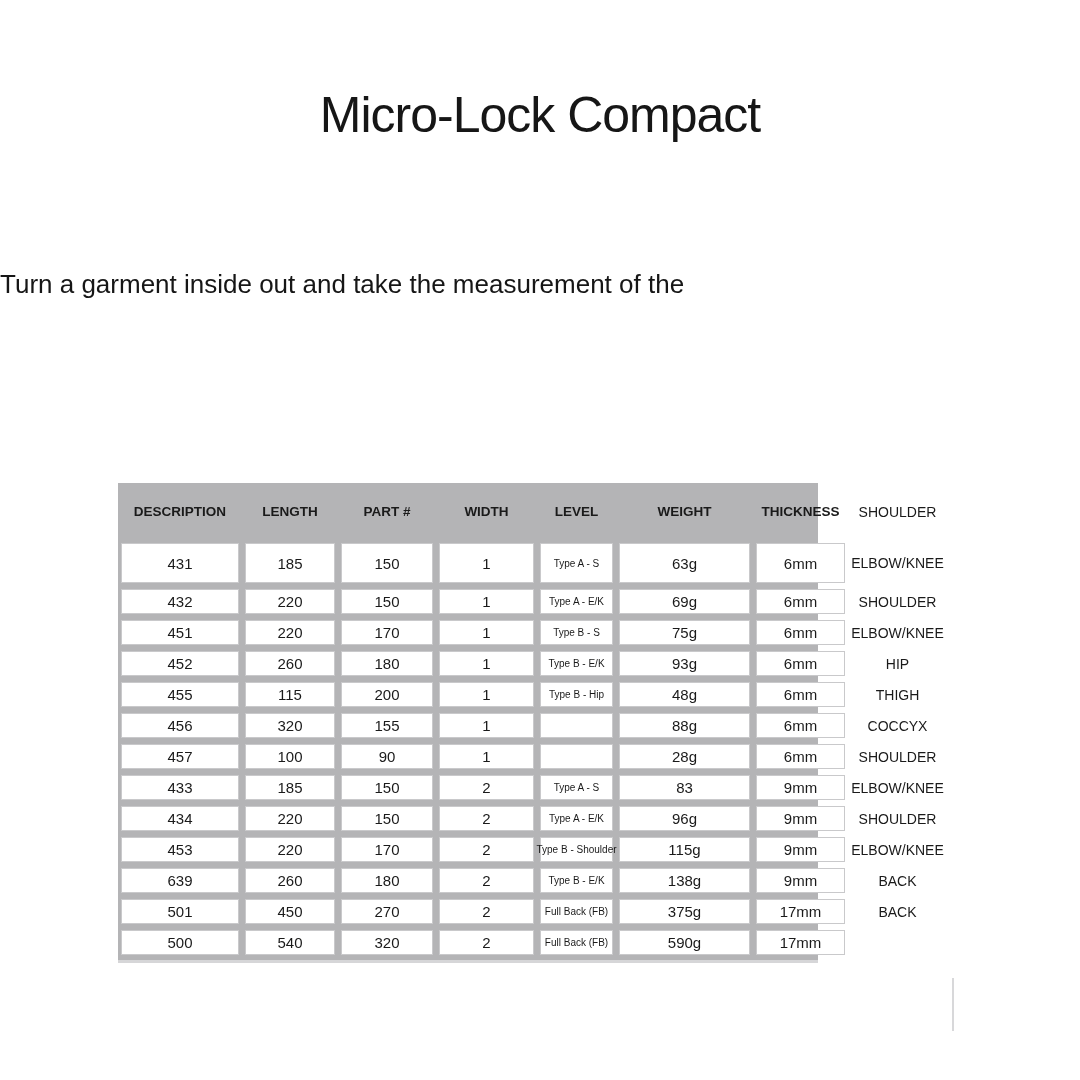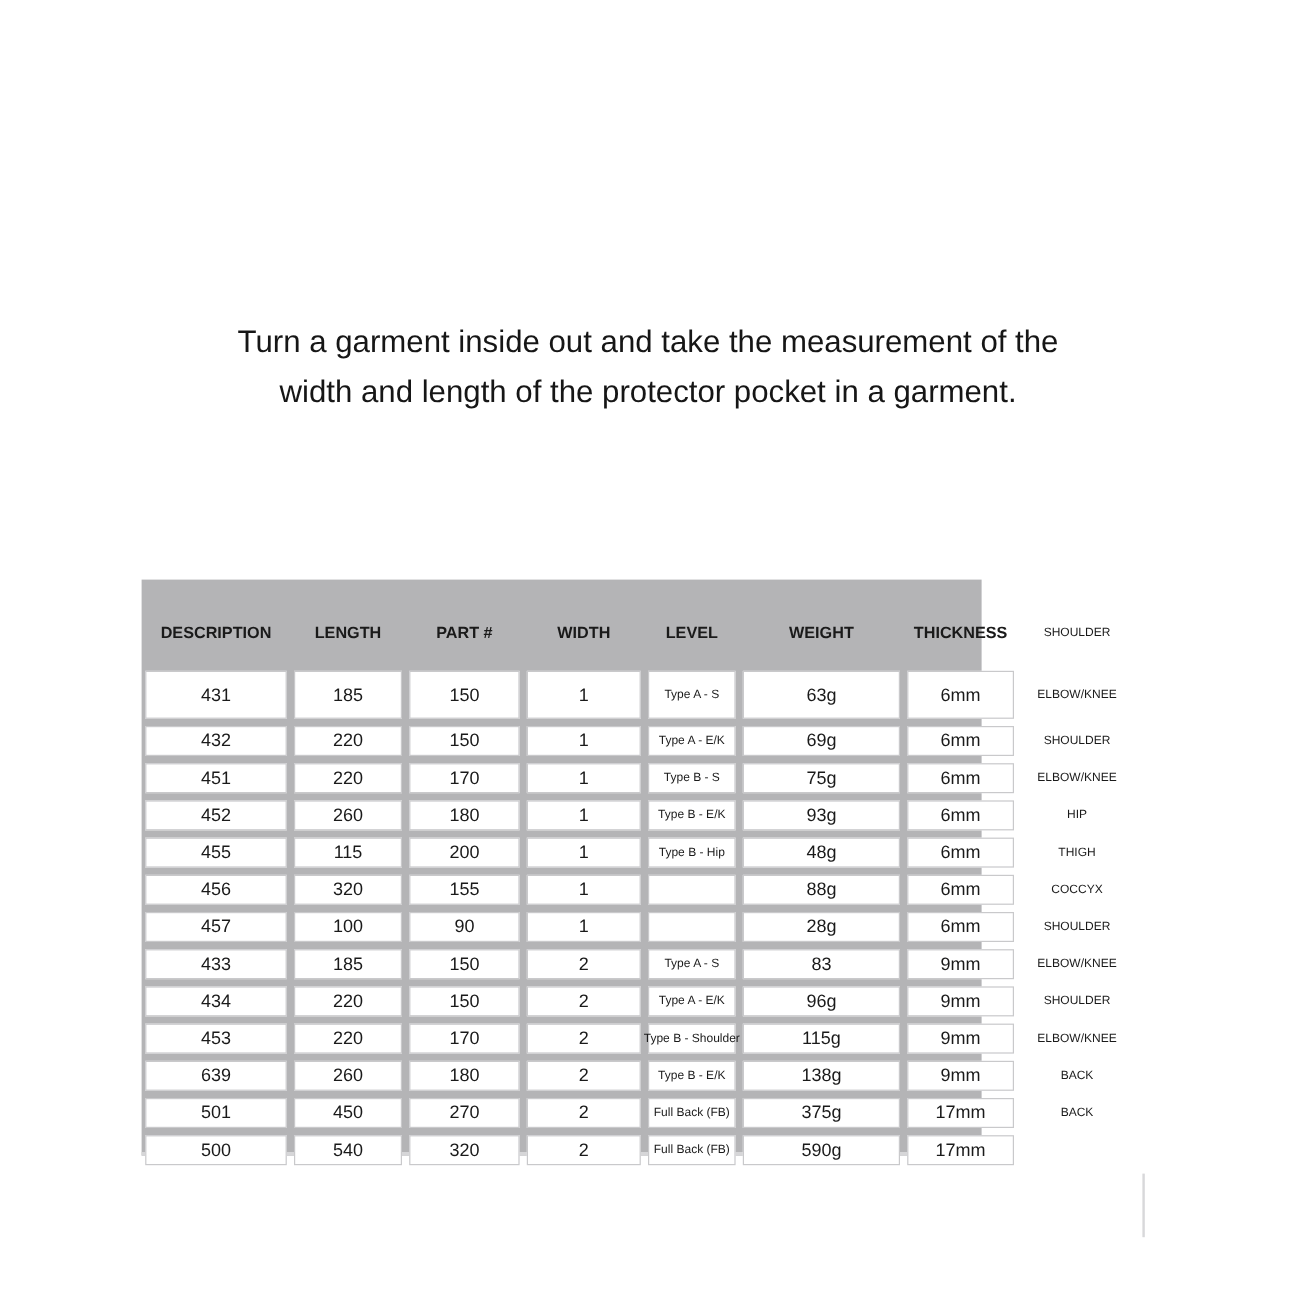--- a/index.html
+++ b/index.html
@@ -15,34 +15,34 @@
   .titles {
     position:absolute; top:84px; left:0; width:100%;
     text-align:center;
     font-size:50px; line-height:62px;
     letter-spacing:-1px;
     font-weight:400;
     color:#161616;
   }
   .instructions {
     position:absolute; left:0; width:100%;
-    text-align:center;
+    text-align:left;
     font-size:26px; line-height:42px;
     font-weight:400;
     color:#161616;
   }
   .instructions.first { top:263px; }
   .instructions.second { top:390px; }
 
   .size-table {
     position:absolute; left:118px; top:483px;
     width:700px; height:480px;
     background:#b4b4b6;
     border-bottom:3px solid #d6d6d8;
-    padding:16px 5px 2px 0;
+    padding:0 5px 2px 0;
   }
   .grid {
     display:grid;
     grid-template-columns:124px 96px 98px 101px 79px 137px 95px 99px;
     grid-template-rows:57px 46px repeat(12, 31px);
   }
   .hcell {
     display:flex; align-items:center; justify-content:center;
     font-weight:700; font-size:13.5px;
     color:#1a1a1a;
@@ -51,40 +51,40 @@
     display:flex; align-items:center; justify-content:center;
     font-size:15px;
     color:#1a1a1a;
     white-space:nowrap;
   }
   .cell.white {
     background:#ffffff;
     border:1px solid #c9c9cb;
     margin:3px;
   }
-  .cell.desc { font-size:10px; }
+  .cell.desc { font-size:14px; }
   .cell.size-col { font-size:10px; }
   .artifact-line {
     position:absolute;
     left:952px; top:978px;
     width:2px; height:53px;
     background:#d8d8da;
   }
 </style>
 </head>
 <body>
 
 <div class="page">
 
   <header class="titles">
+    <div>Micro-Lock Compact</div>
   </header>
 
   <p class="instructions first">
     <span>Turn a garment inside out and take the measurement of the</span><br>
-    <span>width and length of the protector pocket in a garment.</span>
   </p>
 
 
   <section class="size-table">
     <div class="grid" id="table-grid">
       <div class="hcell">DESCRIPTION</div>
       <div class="hcell">LENGTH</div>
       <div class="hcell">PART #</div>
       <div class="hcell">WIDTH</div>
       <div class="hcell">LEVEL</div>

